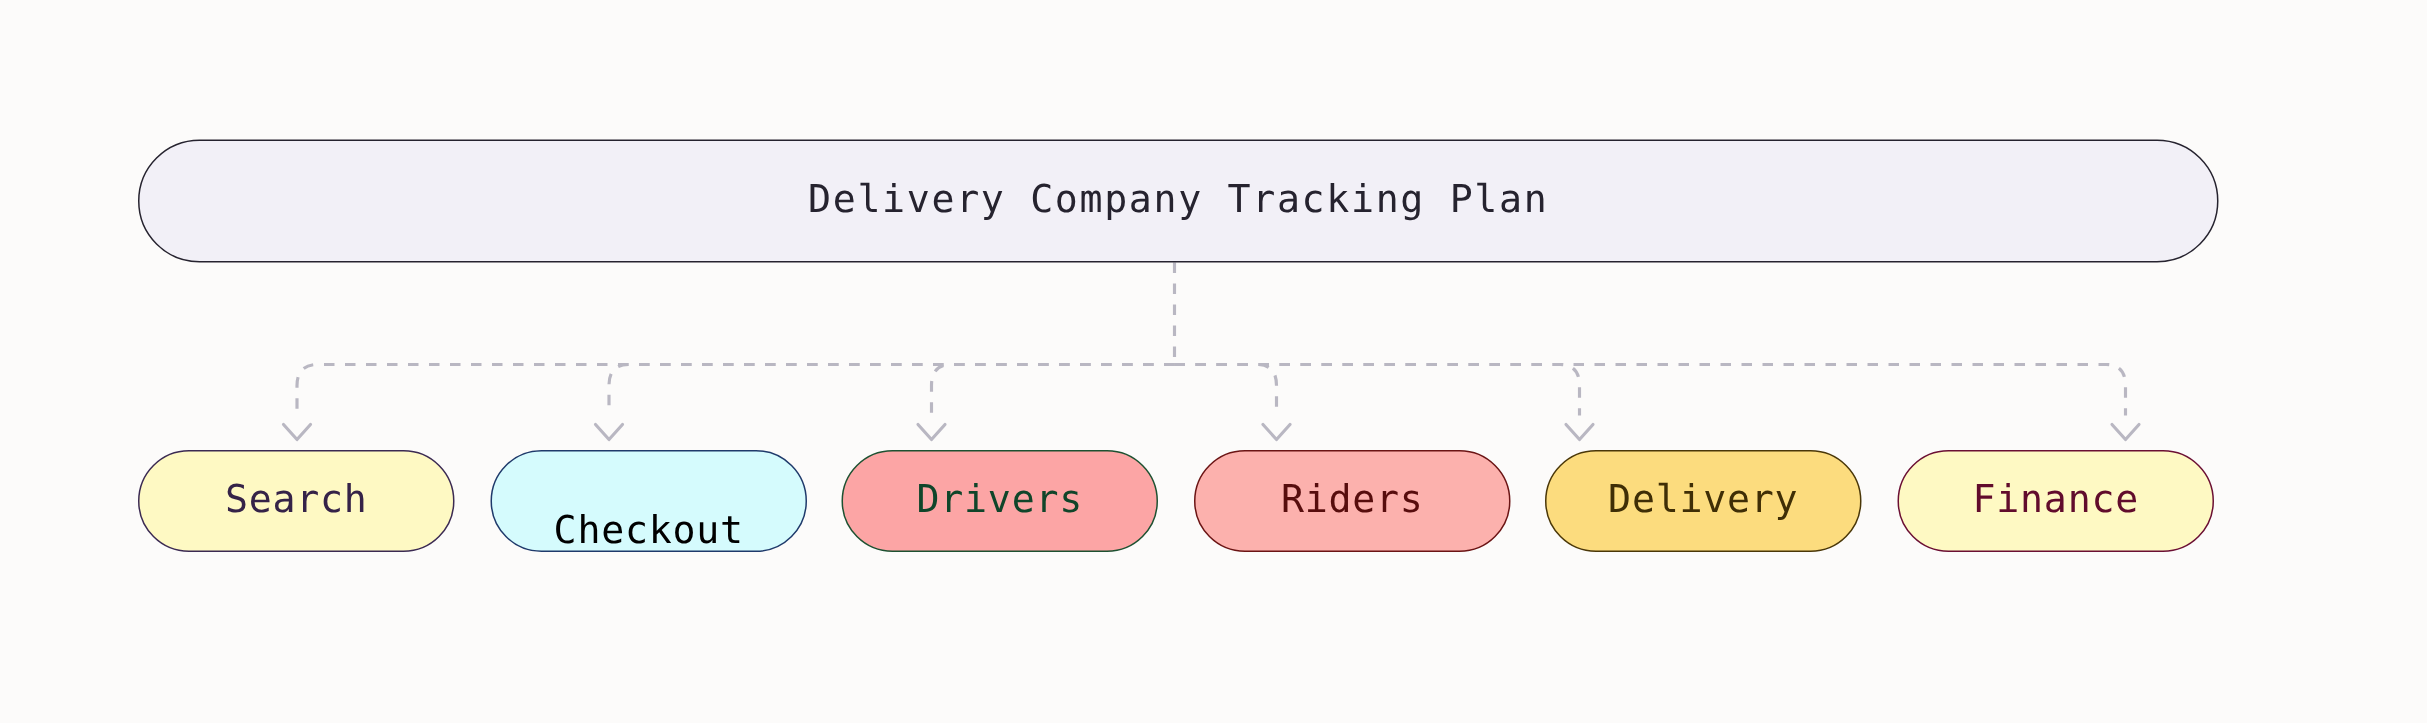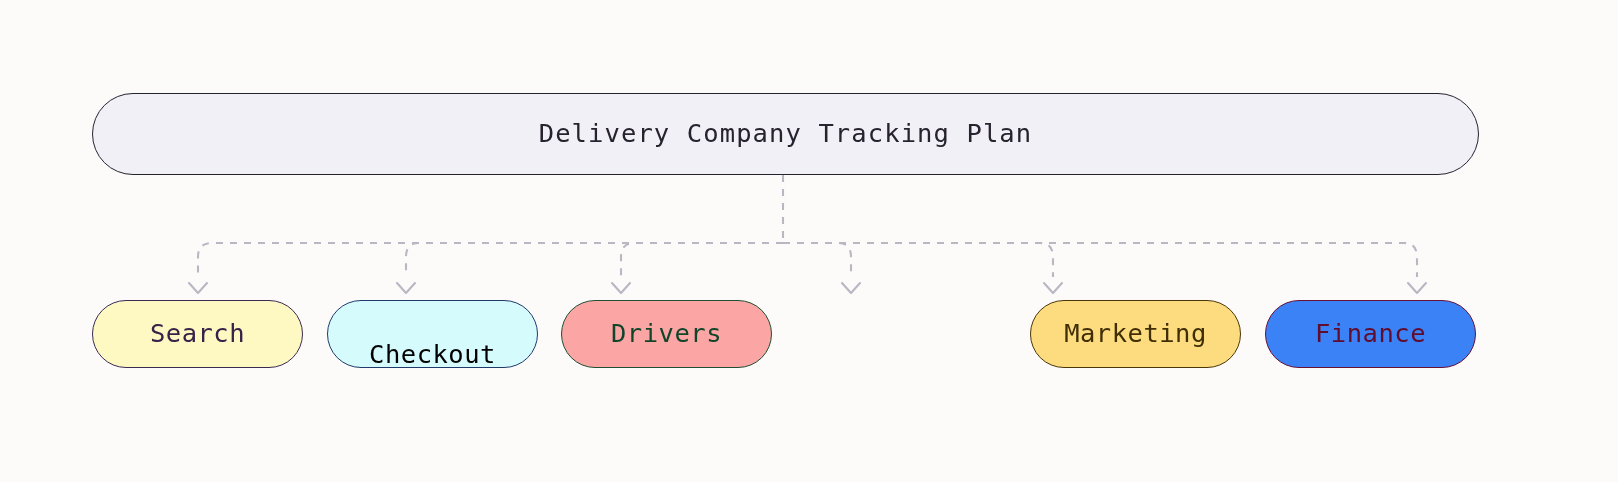--- a/index.html
+++ b/index.html
@@ -56,21 +56,21 @@
   .leaf {
     top: 300px;
     height: 68px;
     font-size: 25.5px;
   }
   #leaf-search   { left: 92px;   width: 211px; background: #fef9c3; border-color: #3b2a52; color: #352348; }
   #leaf-checkout { left: 327px;  width: 211px; background: #d5fbfd; border-color: #1f3a6b; color: #000000; align-items: flex-end; }
   #leaf-drivers  { left: 561px;  width: 211px; background: #fca5a5; border-color: #1d5131; color: #10452a; }
   #leaf-riders   { left: 796px;  width: 211px; background: #fcb1ad; border-color: #6b1414; color: #570d0d; }
   #leaf-marketing{ left: 1030px; width: 211px; background: #fcdc7e; border-color: #4a3708; color: #3f2e06; }
-  #leaf-finance  { left: 1265px; width: 211px; background: #3b82f6; border-color: #6b0f33; color: #610c2c; }
+  #leaf-finance  { left: 1265px; width: 211px; background: #fef9c3; border-color: #6b0f33; color: #610c2c; }
 </style>
 </head>
 <body>
 
 <div id="diagram-root">
 
   <svg id="connector-layer" viewBox="0 0 1618 482" width="1618" height="482">
     <g fill="none" stroke="#b9b7c2" stroke-width="2.1" stroke-dasharray="7 7" stroke-linecap="butt">
       <path d="M 783 175 L 783 243"></path>
       <path d="M 783 243 L 212 243 Q 198 243 198 257 L 198 277"></path>
@@ -99,22 +99,25 @@
   </div>
 
   <div class="node leaf" id="leaf-checkout">
     <span class="node-label">Checkout</span>
   </div>
 
   <div class="node leaf" id="leaf-drivers">
     <span class="node-label">Drivers</span>
   </div>
 
+  <div class="node leaf" id="leaf-riders">
+    <span class="node-label">Riders</span>
+  </div>
 
   <div class="node leaf" id="leaf-marketing">
-    <span class="node-label">Marketing</span>
+    <span class="node-label">Delivery</span>
   </div>
 
   <div class="node leaf" id="leaf-finance">
     <span class="node-label">Finance</span>
   </div>
 
 </div>
 
 </body></html>

